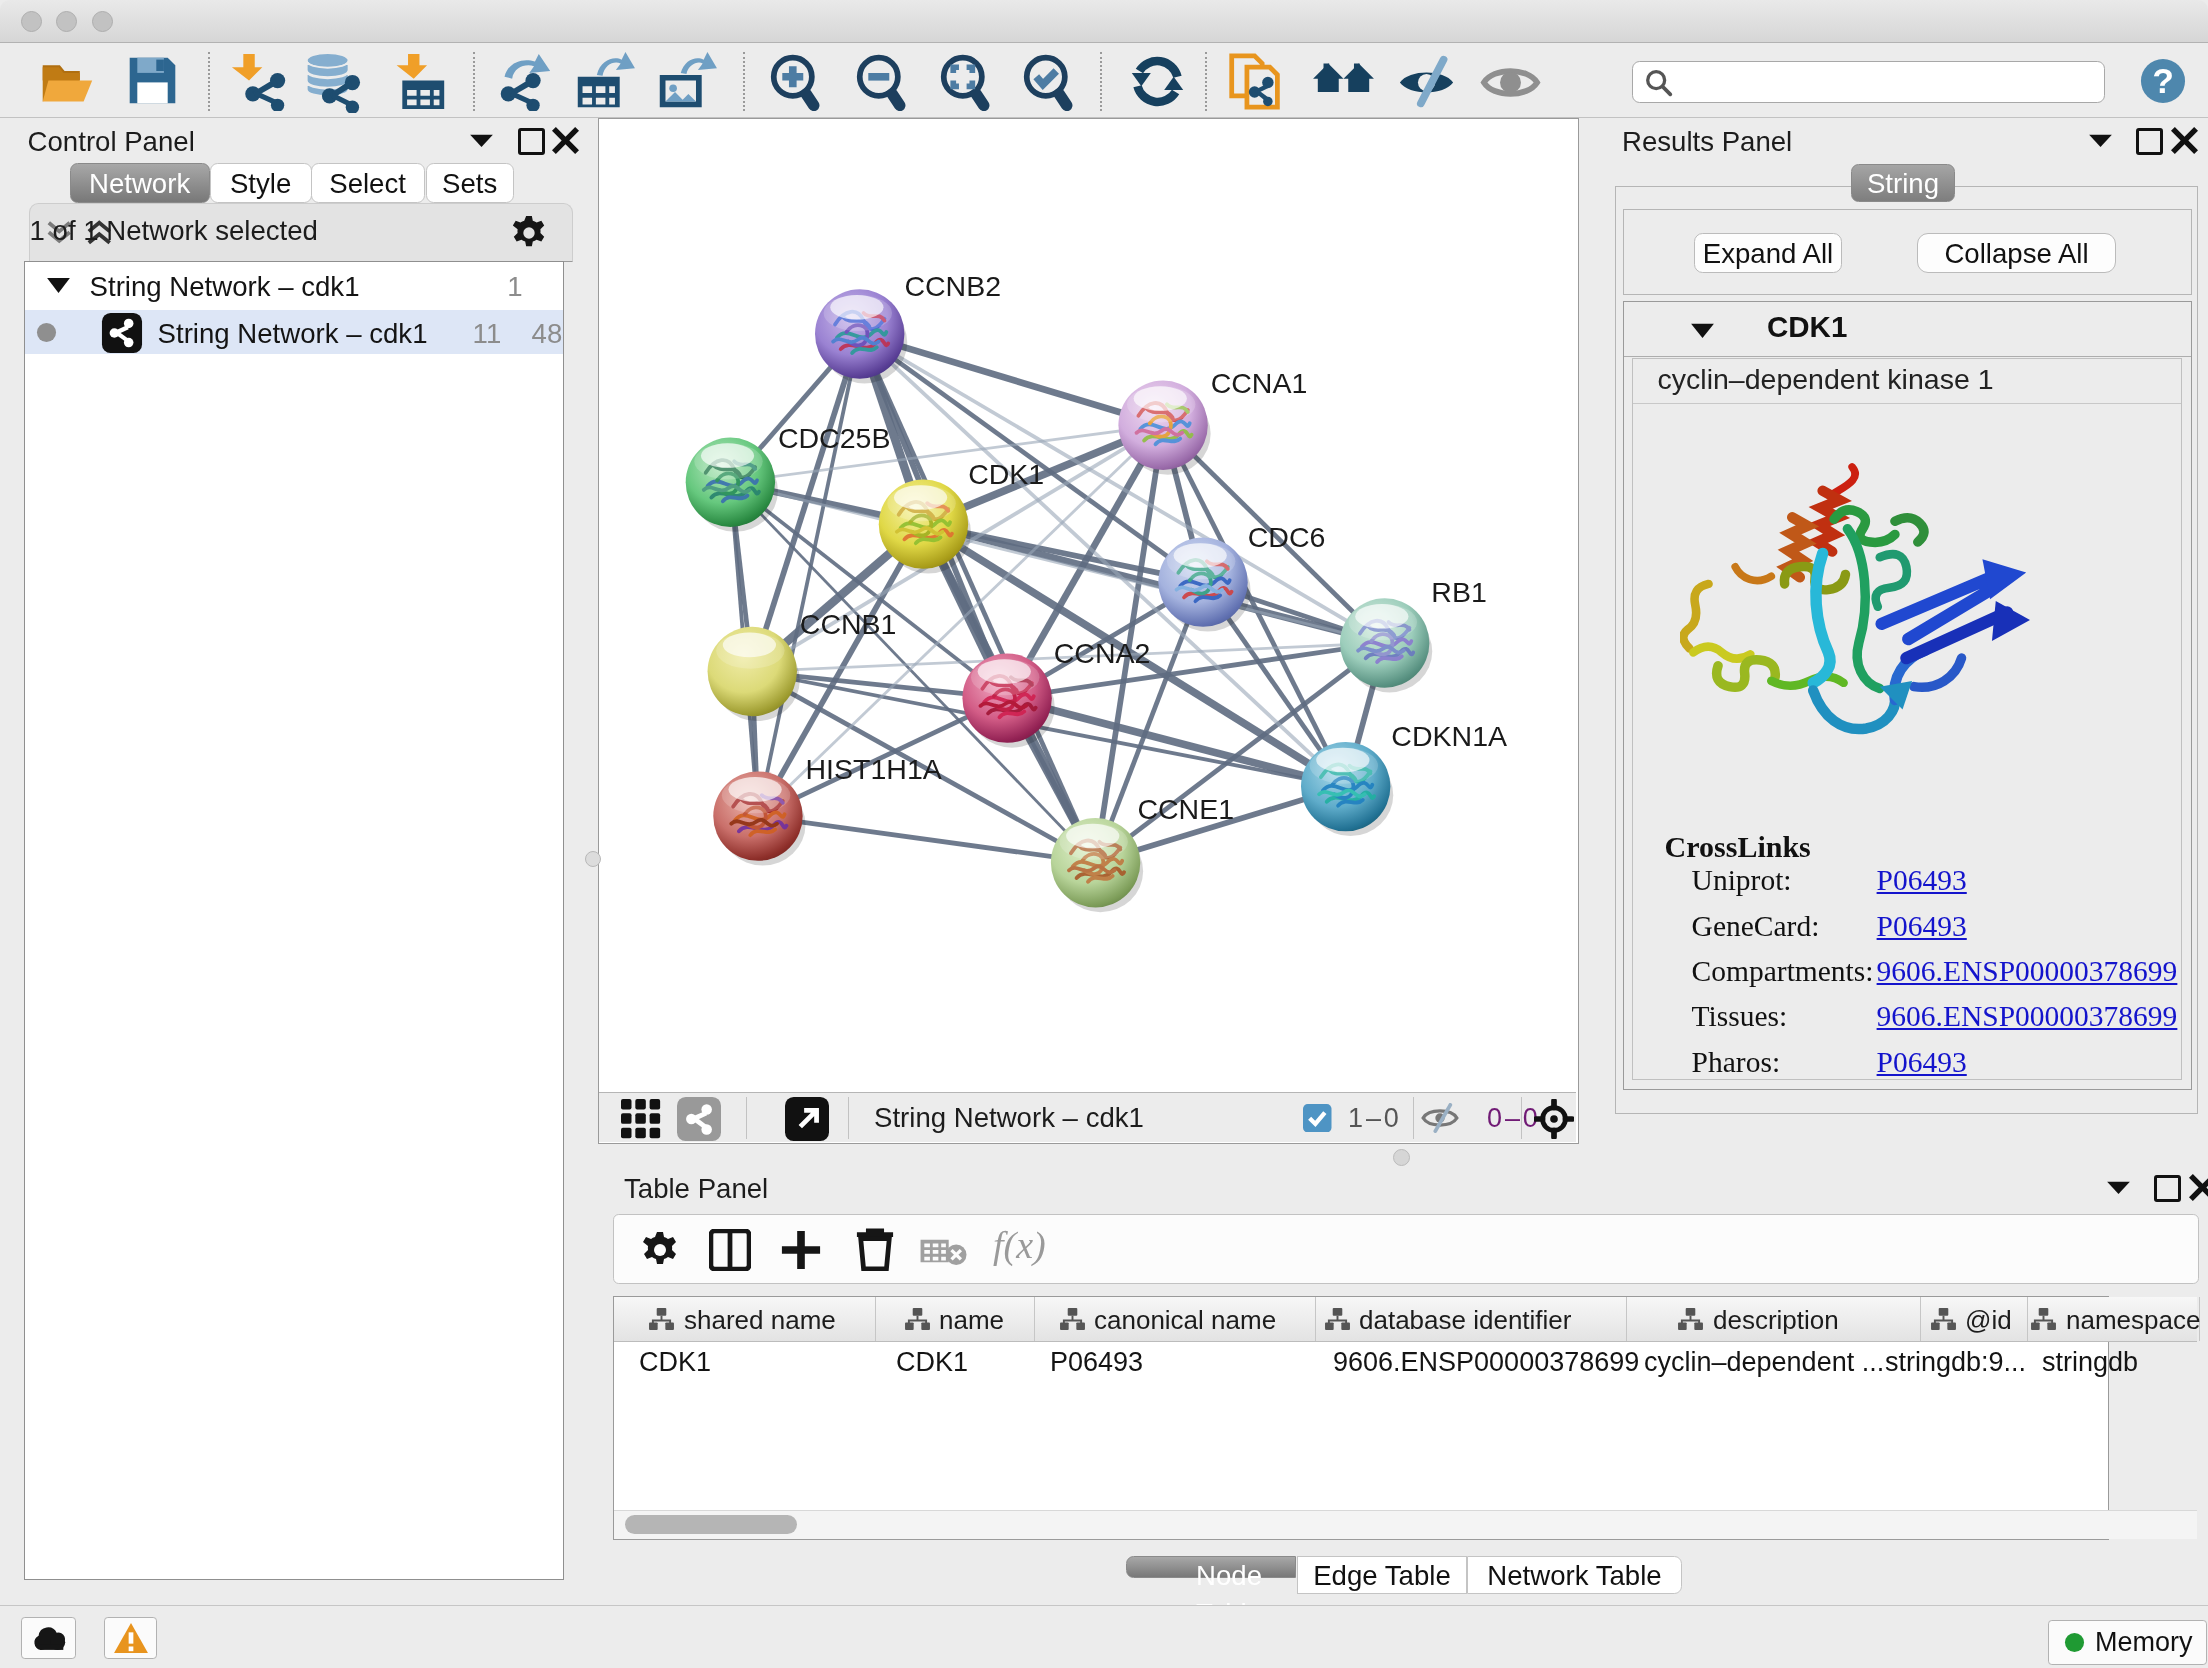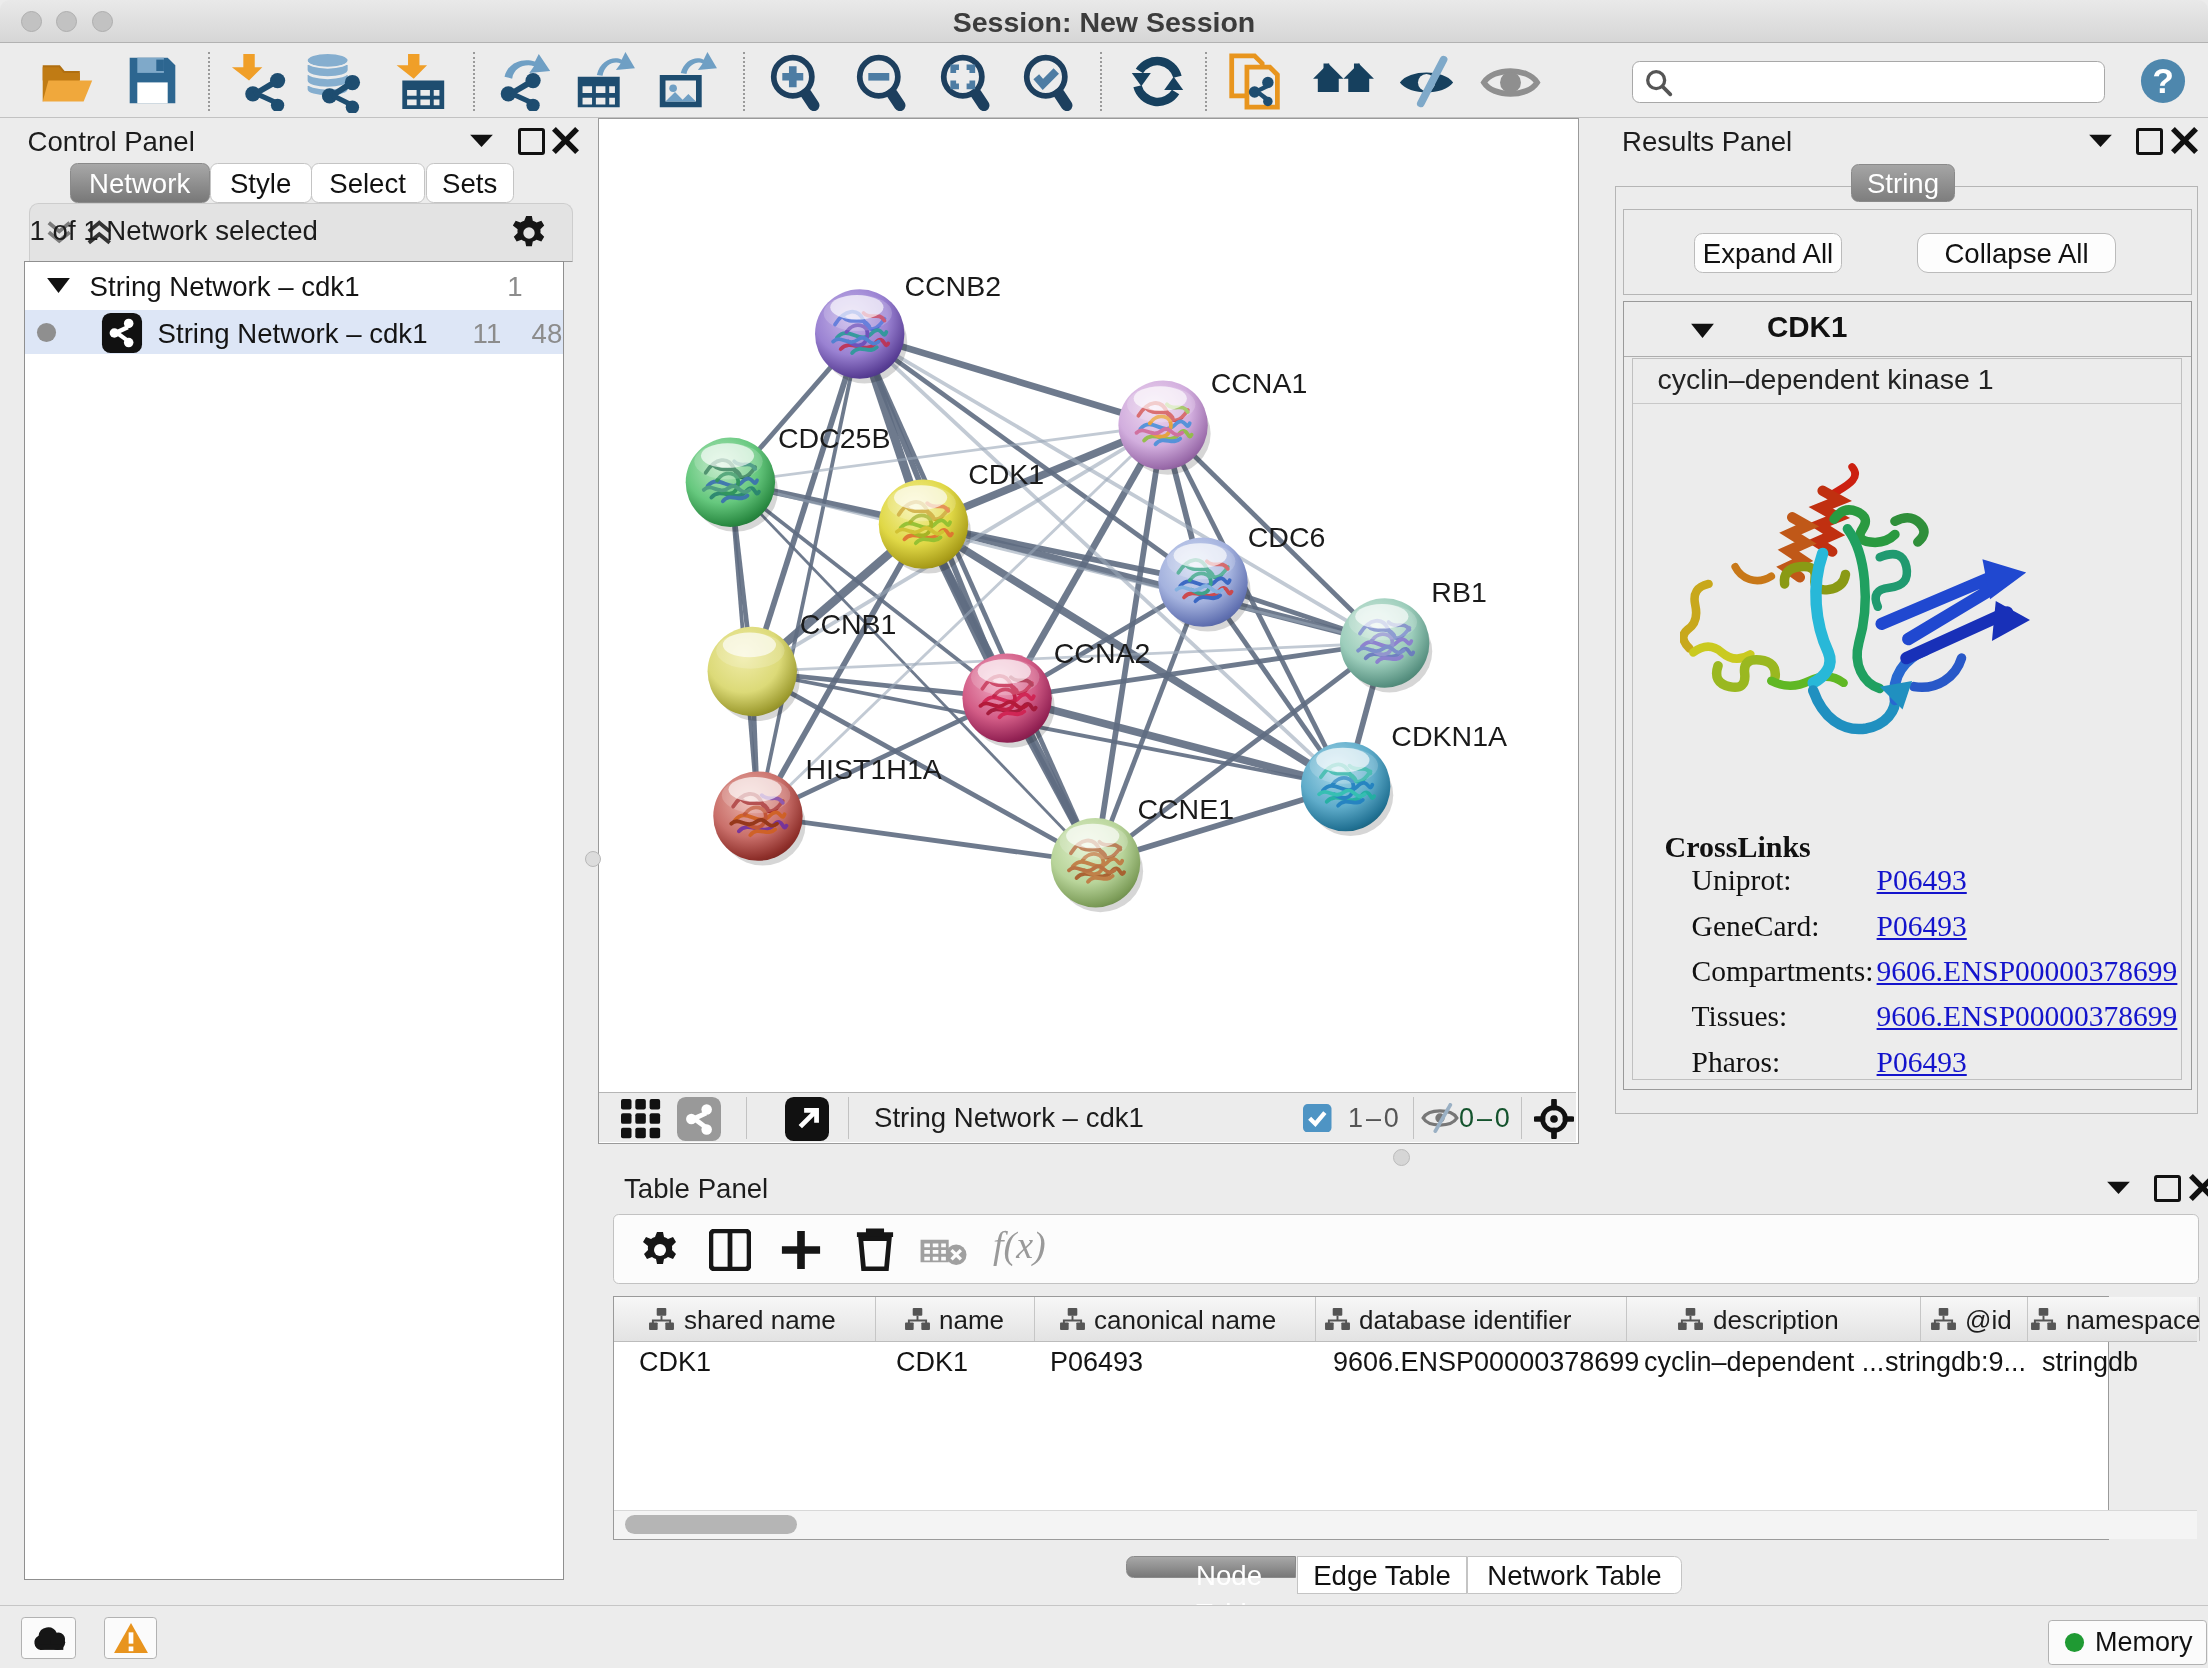--- a/index.html
+++ b/index.html
@@ -36,21 +36,20 @@
   .xrow{position:absolute;left:0;width:100%;font-family:"Liberation Serif",serif;font-size:29.5px;}
   .xl{position:absolute;left:59px;color:#111;}
   .xv{position:absolute;left:244px;color:#1414cc;text-decoration:underline;}
 </style>
 </head>
 <body>
 <div class="abs" id="titlebar">
   <div class="tl" style="left:21px;"></div>
   <div class="tl" style="left:56px;"></div>
   <div class="tl" style="left:92px;"></div>
-  <div id="wtitle">Session: New Session</div>
 </div>
 <div class="abs" id="toolbar">
 <svg class="ticon" style="left:37px" width="59" height="59" viewBox="0 0 62 62">
       <path d="M6 14 h18 l5 6 h16 v10 H6 z" fill="#b06f10"></path>
       <path d="M6 52 V16 h17 l5 6 h17 v8 z" fill="#c07b14"></path>
       <path d="M12 30 h46 l-9 22 H6 z" fill="#f0a83c"></path>
     </svg>
 <svg class="ticon" style="left:124px" width="57" height="57" viewBox="0 0 60 60">
       <path d="M6 6 h40 l8 8 v40 H6 z" fill="#2d6690"></path>
       <path d="M14 6 h28 v16 H14 z" fill="#7fa9c9"></path>
@@ -589,21 +588,21 @@
         <rect width="30" height="30" rx="5" fill="#4e94c4"></rect>
         <path d="M7 15 l6 6 10 -12" stroke="#fff" stroke-width="4.5" fill="none"></path>
       </svg>
   <div style="position:absolute;left:749px;top:9.5px;font-size:27px;color:#555;letter-spacing:2.9px;">1–0</div>
   <div style="position:absolute;left:814px;top:3.8px;height:42px;border-left:1.9px solid #c2c2c2;"></div>
   <svg style="position:absolute;left:822px;top:9.5px" width="38" height="30" viewBox="0 0 40 32">
         <path d="M2 16 C8 6 32 6 38 16 C32 26 8 26 2 16 z" fill="none" stroke="#777" stroke-width="3.5"></path>
         <circle cx="20" cy="16" r="5" fill="#777"></circle>
         <path d="M31 2 15 30" stroke="#9ab0c4" stroke-width="4" stroke-linecap="round"></path>
       </svg>
-  <div style="position:absolute;left:860px;top:9.5px;font-size:27px;color:#14532d;letter-spacing:2.9px;">0–0</div>
+  <div style="position:absolute;left:888px;top:9.5px;font-size:27px;color:#701a75;letter-spacing:2.9px;">0–0</div>
   <div style="position:absolute;left:922px;top:3.8px;height:42px;border-left:1.9px solid #c2c2c2;"></div>
   <svg style="position:absolute;left:935px;top:5.7px" width="40" height="40" viewBox="0 0 42 42">
         <circle cx="21" cy="21" r="12" fill="none" stroke="#111" stroke-width="5"></circle>
         <g stroke="#111" stroke-width="6" stroke-linecap="round">
           <path d="M21 2 v7"></path>
           <path d="M21 33 v7"></path>
           <path d="M2 21 h7"></path>
           <path d="M33 21 h7"></path>
         </g>
         <circle cx="21" cy="21" r="4" fill="#111"></circle>

